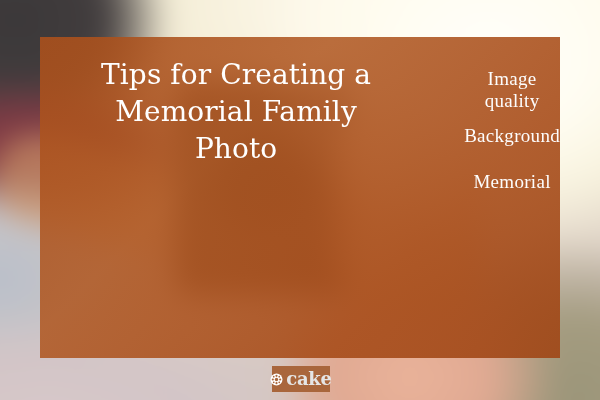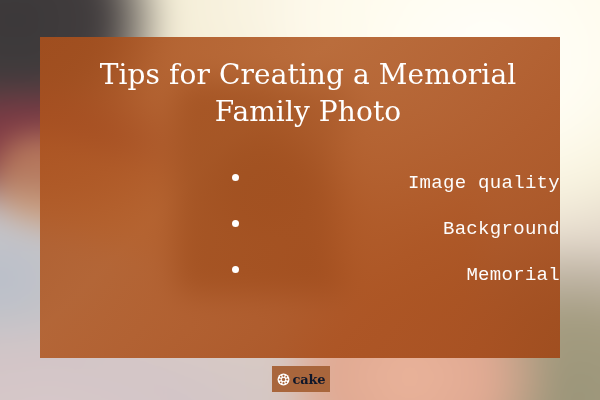--- a/index.html
+++ b/index.html
@@ -141,21 +141,21 @@
         rgba(176,88,34,0.87) 35%,
         rgba(168,77,26,0.90) 70%,
         rgba(160,72,24,0.92) 100%);
     overflow: hidden;
   }
   .panel-inner {
     position: relative;
     z-index: 2;
     height: 100%;
     display: flex;
-    flex-direction: column;
+    flex-direction: row;
     padding-left: 16px;
   }
 
   .panel-title {
     margin: 0;
     padding: 19px 24px 0 24px;
     font-family: "DejaVu Serif", "Liberation Serif", serif;
     font-size: 28px;
     font-weight: 400;
     line-height: 1.33;
@@ -184,22 +184,22 @@
     left: 176px;
     width: 7px;
     height: 7px;
     border-radius: 50%;
     background: #ffffff;
   }
   .bullet-label {
     display: block;
     width: 100%;
     padding-left: 48px;
-    text-align: right;
-    font-family: Liberation Mono, monospace;
+    text-align: center;
+    font-family: Liberation Serif, serif;
     font-size: 19px;
     font-weight: 300;
     color: #fdfdfd;
     letter-spacing: .3px;
     margin-top: 12px;
   }
 
   
   .logo-badge {
     position: absolute;
@@ -214,23 +214,23 @@
     gap: 3px;
   }
   .logo-mark {
     width: 13px;
     height: 13px;
     display: block;
     flex: none;
   }
   .logo-word {
     font-family: "DejaVu Serif", "Liberation Serif", serif;
-    font-size: 13px;
+    font-size: 18px;
     font-weight: 700;
-    color: #0f172a;
+    color: #e5e5e5;
     line-height: 1;
     letter-spacing: -0.2px;
   }
 </style>
 </head>
 <body>
 
 <div id="stage">
 
   <div class="bg-layer">

